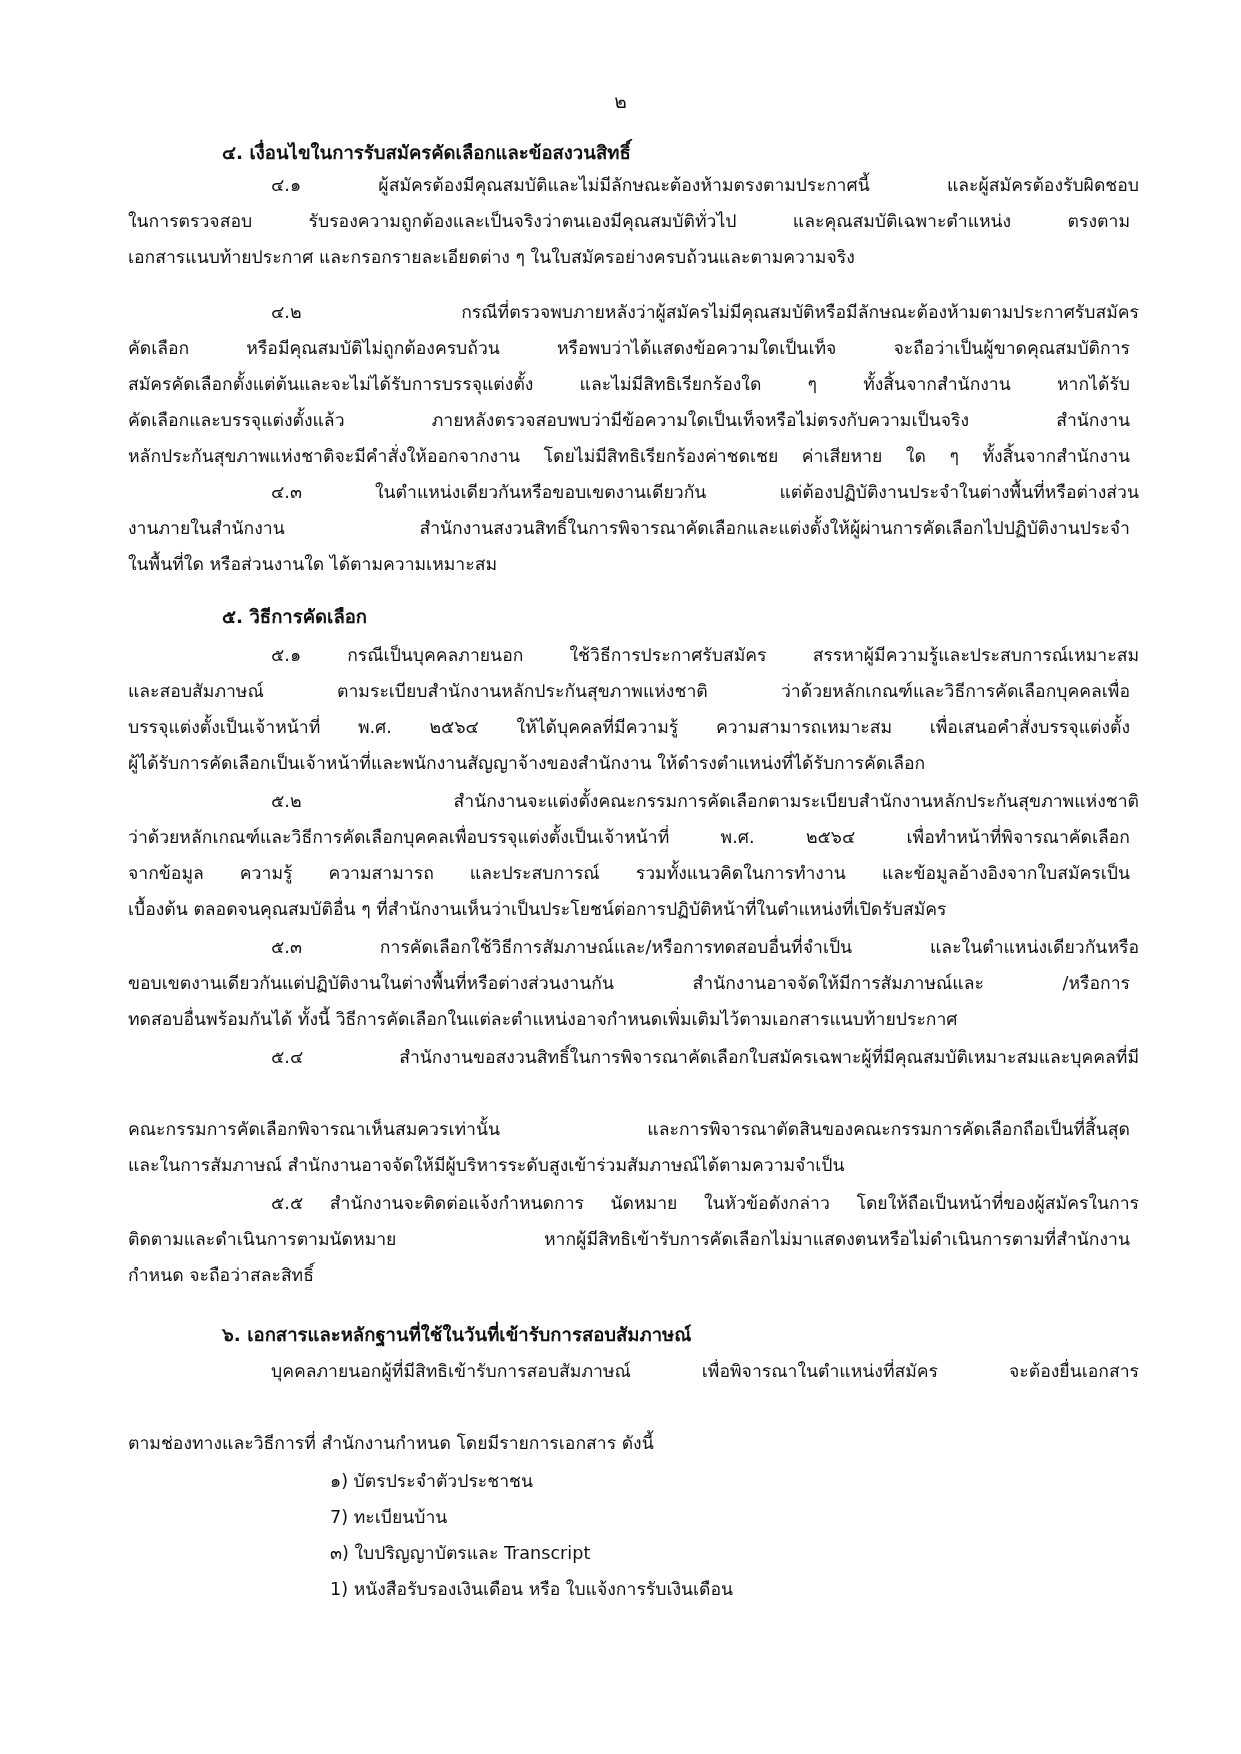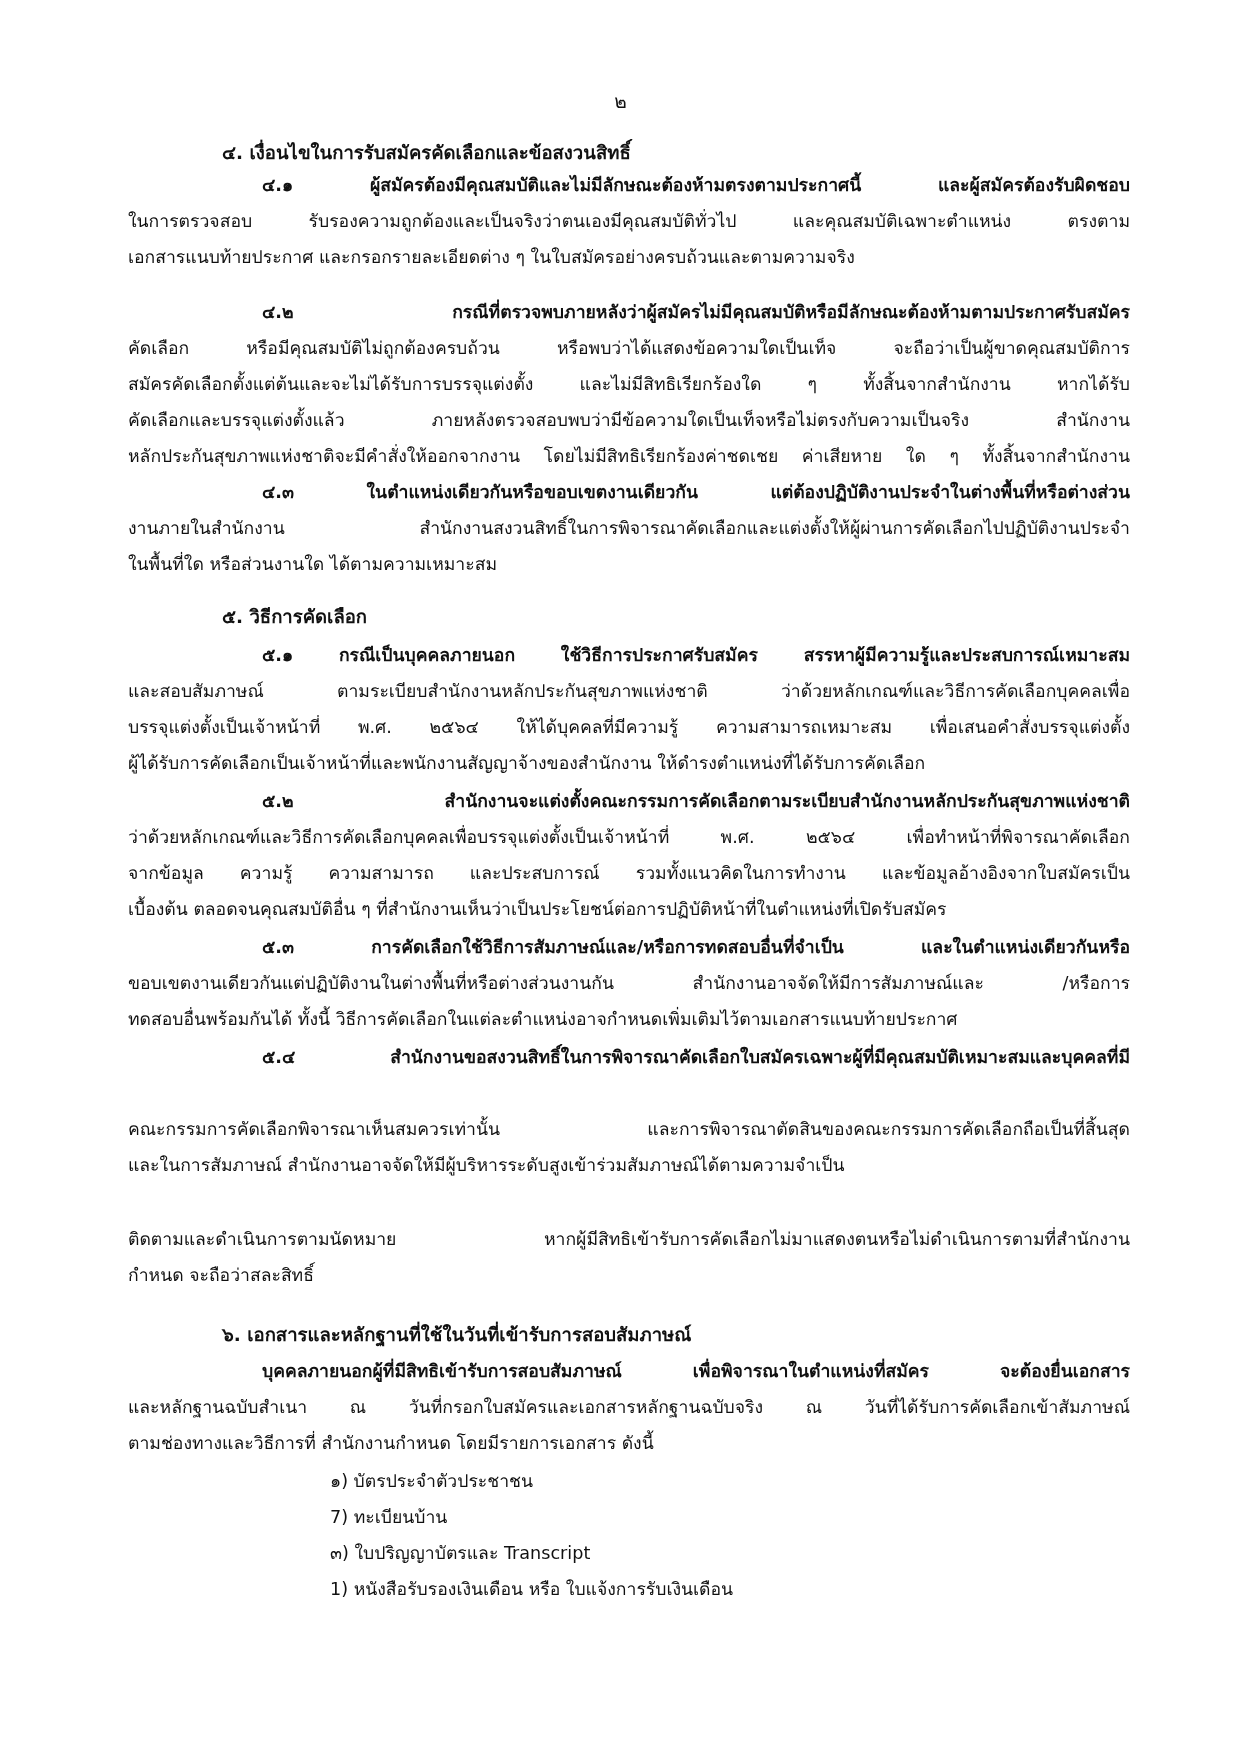--- a/index.html
+++ b/index.html
@@ -2,21 +2,21 @@
 <html><head>
   <meta charset="utf-8">
   <style>
     html, body { margin: 0; padding: 0; background: #ffffff; }
     body { width: 1241px; height: 1754px; position: relative; overflow: hidden;
            font-family: "DejaVu Sans", "Liberation Sans", sans-serif; color: #111; }
     .page { position: absolute; left: 0; top: 0; width: 1241px; height: 1754px; background: #fff; }
     .pnum { position: absolute; top: 86px; left: 0; width: 1241px; text-align: center; font-size: 19px; }
     .line { position: absolute; left: 128px; white-space: nowrap; font-size: 17.6px; line-height: 30px; }
     .just { width: 1002px; text-align: justify; text-align-last: justify; }
-    .ind { left: 262px; width: 868px; font-weight: bold; }
+    .ind { left: 271px; width: 868px; }
     .head { font-weight: bold; font-size: 18.5px; left: 222px; }
     .li { left: 318px; font-size: 17.6px; margin-left: 12px; }
   </style>
 </head>
 <body>
 
 <div class="page">
   <div class="pnum">๒</div>
 
   <div class="line head" style="top:138px">๔. เงื่อนไขในการรับสมัครคัดเลือกและข้อสงวนสิทธิ์</div>
@@ -46,25 +46,25 @@
   <div class="line just" style="top:858px">จากข้อมูล ความรู้ ความสามารถ และประสบการณ์ รวมทั้งแนวคิดในการทำงาน และข้อมูลอ้างอิงจากใบสมัครเป็น</div>
 
   <div class="line ind just" style="top:932px">๕.๓ การคัดเลือกใช้วิธีการสัมภาษณ์และ/หรือการทดสอบอื่นที่จำเป็น และในตำแหน่งเดียวกันหรือ</div>
   <div class="line just" style="top:968px">ขอบเขตงานเดียวกันแต่ปฏิบัติงานในต่างพื้นที่หรือต่างส่วนงานกัน สำนักงานอาจจัดให้มีการสัมภาษณ์และ /หรือการ</div>
   <div class="line" style="top:1004px">ทดสอบอื่นพร้อมกันได้  ทั้งนี้ วิธีการคัดเลือกในแต่ละตำแหน่งอาจกำหนดเพิ่มเติมไว้ตามเอกสารแนบท้ายประกาศ</div>
 
   <div class="line ind just" style="top:1042px">๕.๔ สำนักงานขอสงวนสิทธิ์ในการพิจารณาคัดเลือกใบสมัครเฉพาะผู้ที่มีคุณสมบัติเหมาะสมและบุคคลที่มี</div>
   <div class="line just" style="top:1114px">คณะกรรมการคัดเลือกพิจารณาเห็นสมควรเท่านั้น และการพิจารณาตัดสินของคณะกรรมการคัดเลือกถือเป็นที่สิ้นสุด</div>
   <div class="line" style="top:1150px">และในการสัมภาษณ์ สำนักงานอาจจัดให้มีผู้บริหารระดับสูงเข้าร่วมสัมภาษณ์ได้ตามความจำเป็น</div>
 
+  <div class="line ind just" style="top:1188px">๕.๕ สำนักงานจะติดต่อแจ้งกำหนดการ นัดหมาย ในหัวข้อดังกล่าว โดยให้ถือเป็นหน้าที่ของผู้สมัครในการ</div>
   <div class="line just" style="top:1224px">ติดตามและดำเนินการตามนัดหมาย หากผู้มีสิทธิเข้ารับการคัดเลือกไม่มาแสดงตนหรือไม่ดำเนินการตามที่สำนักงาน</div>
   <div class="line" style="top:1260px">กำหนด จะถือว่าสละสิทธิ์</div>
 
   <div class="line head" style="top:1320px">๖. เอกสารและหลักฐานที่ใช้ในวันที่เข้ารับการสอบสัมภาษณ์</div>
   <div class="line ind just" style="top:1356px">บุคคลภายนอกผู้ที่มีสิทธิเข้ารับการสอบสัมภาษณ์ เพื่อพิจารณาในตำแหน่งที่สมัคร จะต้องยื่นเอกสาร</div>
-  <div class="line just" style="top:1392px">และหลักฐานฉบับสำเนา ณ วันที่กรอกใบสมัครและเอกสารหลักฐานฉบับจริง ณ วันที่ได้รับการคัดเลือกเข้าสัมภาษณ์</div>
   <div class="line" style="top:1428px">ตามช่องทางและวิธีการที่ สำนักงานกำหนด โดยมีรายการเอกสาร ดังนี้</div>
 
   <div class="line li" style="top:1466px">๑) บัตรประจำตัวประชาชน</div>
   <div class="line li" style="top:1502px">7) ทะเบียนบ้าน</div>
   <div class="line li" style="top:1538px">๓) ใบปริญญาบัตรและ Transcript</div>
   <div class="line li" style="top:1574px">1) หนังสือรับรองเงินเดือน หรือ ใบแจ้งการรับเงินเดือน</div>
 </div>
 
 </body></html>

